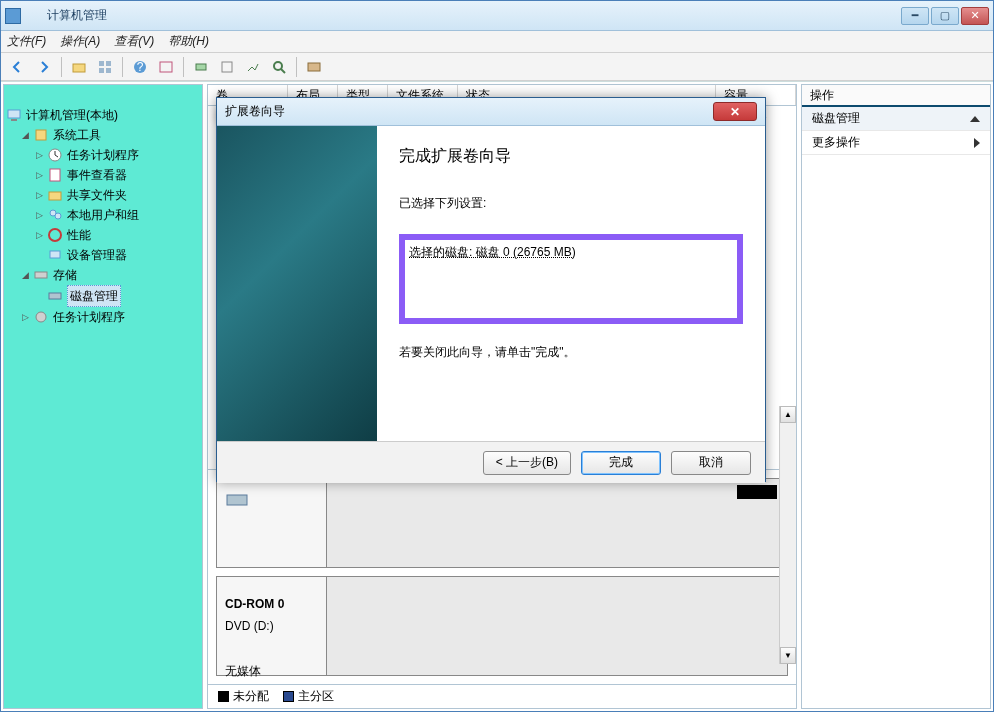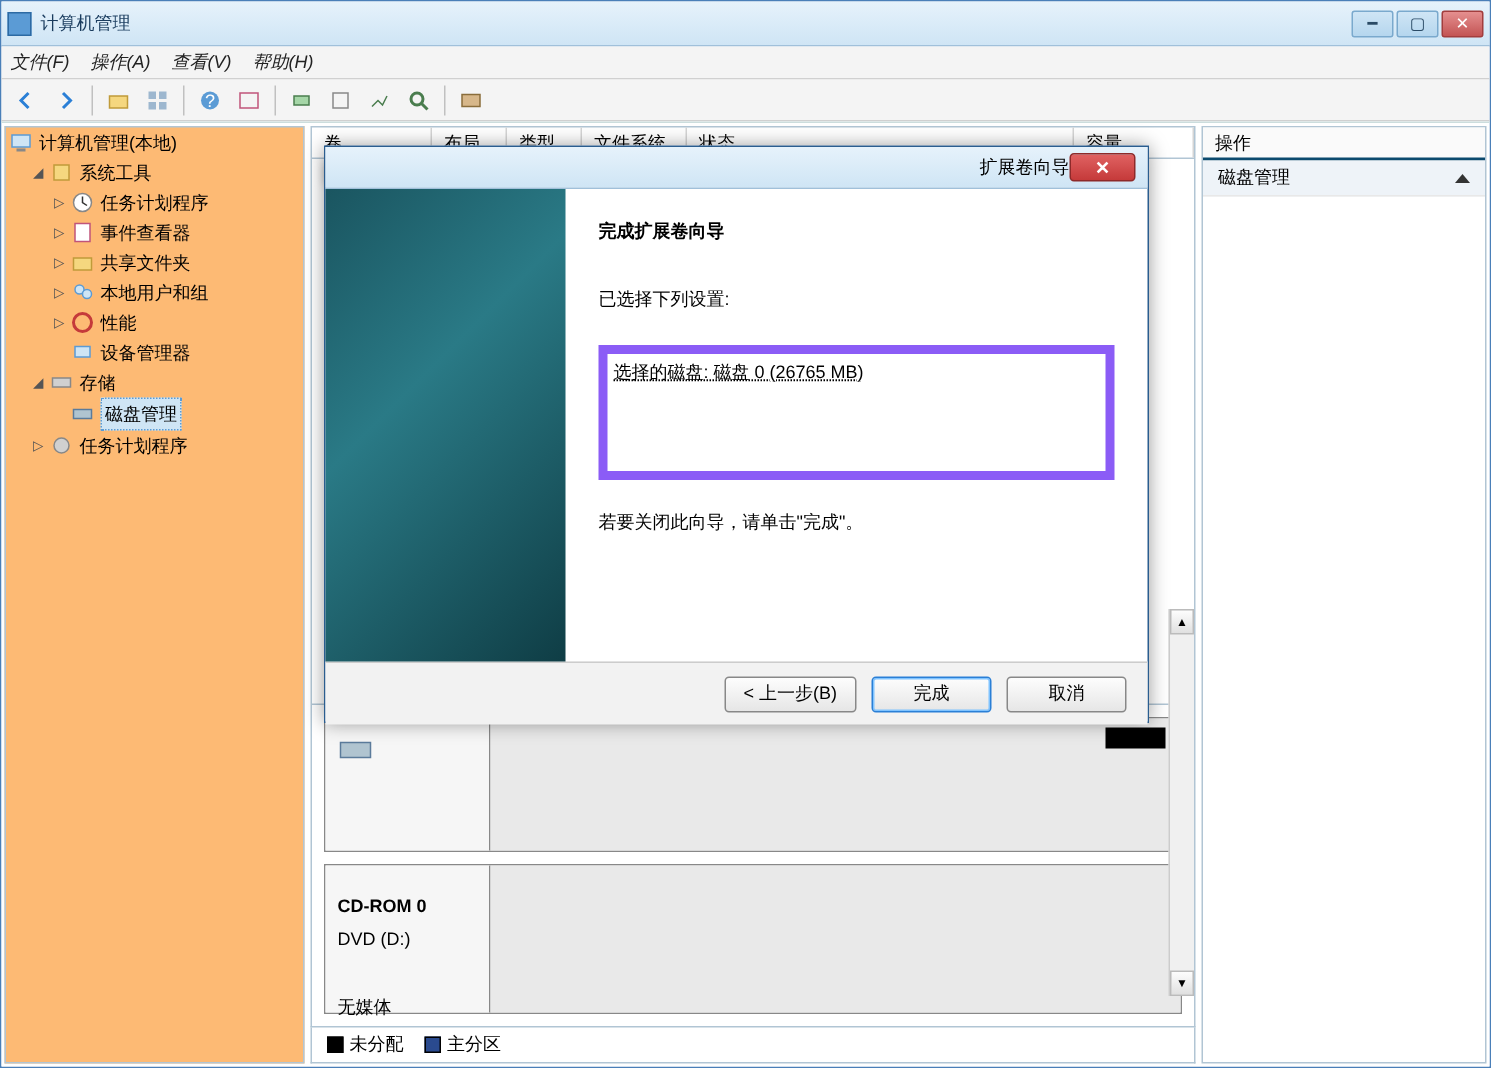--- a/index.html
+++ b/index.html
@@ -1,40 +1,40 @@
 <!DOCTYPE html>
 <html><head>
   <meta charset="utf-8">
   <style>
     * { margin:0; padding:0; box-sizing:border-box; font-family:"Microsoft YaHei", Tahoma, sans-serif; font-size:12px; }
     body { background:#e8f4ff; width:994px; height:712px; overflow:hidden; }
 
     .window { width:994px; height:712px; display:flex; flex-direction:column; border:1px solid #4a7fb8; background:#fff; }
 
     
-    .titlebar { height:30px; background:linear-gradient(#e6f2fb,#cfe5f5); display:flex; align-items:center; padding:0 4px; border-bottom:1px solid #a0c0da; }
+    .titlebar { height:30px; background:linear-gradient(#e6f2fb,#cfe5f5); display:flex; align-items:center; padding:0 4px; border-bottom:1px solid #a0c0da;gap:20px; }
     .titlebar .appicon { width:16px; height:16px; margin-right:6px; background:#5b9bd5; border:1px solid #2d6aa3; }
     .titlebar .title { flex:1; color:#1a3c5e; }
     .winbtns { display:flex; gap:2px; }
     .winbtn { width:28px; height:18px; background:linear-gradient(#cfe5f5,#b5d6ee); border:1px solid #7aa9cd; color:#2a4a65; display:flex; align-items:center; justify-content:center; font-size:11px; border-radius:2px; cursor:default; }
     .winbtn.close { background:linear-gradient(#e58f8f,#c35454); color:#fff; border-color:#a23d3d; }
 
     
     .menubar { height:22px; background:#f4f4f4; display:flex; align-items:center; padding:0 6px; gap:14px; border-bottom:1px solid #d0d0d0; }
     .menubar span { color:#222;font-style:italic; }
 
     
     .toolbar { height:28px; background:#f4f4f4; display:flex; align-items:center; padding:0 6px; gap:4px; border-bottom:1px solid #d0d0d0; }
     .tbtn { width:22px; height:22px; display:flex; align-items:center; justify-content:center; border:1px solid transparent; }
     .tsep { width:1px; height:20px; background:#c0c0c0; margin:0 2px; }
     .ico-svg { width:16px; height:16px; }
 
     
     .mainrow { flex:1; display:flex; background:#fff; border-top:1px solid #cdd; }
-    .treepane { width:200px; border:1px solid #b1c5d4; margin:2px; padding:0 2px; overflow:auto; background:#fdba74; }
+    .treepane { width:200px; border:1px solid #b1c5d4; margin:2px; padding:20px 2px; overflow:auto; background:#5eead4; }
     .tree ul { list-style:none; padding-left:14px; }
     .tree > ul { padding-left:0; }
     .tree li { line-height:20px; white-space:nowrap; display:flex; flex-wrap:wrap; align-items:center; }
     .tree li > ul { width:100%; }
     .expander { width:11px; height:11px; margin-right:2px; display:inline-flex; align-items:center; justify-content:center; color:#555; font-size:9px; }
     .nodeicon { width:16px; height:16px; margin-right:4px; display:inline-block; }
     .sel { background:#cfe5f5; border:1px dotted #5b9bd5; padding:0 2px; }
 
     .centerpane { flex:1; margin:2px; display:flex; flex-direction:column; position:relative; }
     .volheader { height:22px; background:#fff; border:1px solid #b1c5d4; display:flex; align-items:center; }
@@ -53,26 +53,26 @@
     .legbox { width:11px; height:11px; display:inline-block; border:1px solid #000; vertical-align:middle; margin-right:4px; }
 
     .actionpane { width:190px; border:1px solid #b1c5d4; margin:2px; background:#fff; display:flex; flex-direction:column; }
     .actionhdr { height:22px; border-bottom:2px solid #0c4a6e; display:flex; align-items:center; padding:0 8px; background:#fafafa; }
     .actionrow { height:24px; display:flex; align-items:center; justify-content:space-between; padding:0 10px; border-bottom:1px solid #e8e8e8; }
     .collapse-tri { width:0; height:0; border-left:5px solid transparent; border-right:5px solid transparent; border-bottom:6px solid #333; }
     .expand-tri { width:0; height:0; border-top:5px solid transparent; border-bottom:5px solid transparent; border-left:6px solid #333; }
 
     
     .dialog { position:absolute; left:216px; top:97px; width:550px; height:385px; background:#fff; border:1px solid #2a5d8f; box-shadow:0 0 12px rgba(0,0,0,.4); z-index:50; }
-    .dlgtitle { height:28px; background:linear-gradient(#e6f2fb,#cfe5f5); display:flex; align-items:center; padding:0 8px; border-bottom:1px solid #a0c0da; justify-content:flex-end; }
+    .dlgtitle { height:28px; background:linear-gradient(#e6f2fb,#cfe5f5); display:flex; align-items:center; padding:0 8px; border-bottom:1px solid #a0c0da; justify-content:space-between; }
     .dlgclose { width:44px; height:19px; background:linear-gradient(#e06262,#c53a3a); border:1px solid #8d2a2a; border-radius:3px; color:#fff; display:flex; align-items:center; justify-content:center; font-weight:bold; }
     .dlgbody { display:flex; height:315px; }
     .dlgside { width:160px; background:linear-gradient(135deg,#1a5560 0%,#2a7a86 40%,#0f3d45 100%); }
     .dlgmain { flex:1; padding:20px 22px; display:flex; flex-direction:column; }
-    .dlgmain h2 { font-size:12px; font-weight:bold; margin-bottom:28px; }
+    .dlgmain h2 { font-size:16px; font-weight:normal; margin-bottom:28px; }
     .dlglabel { margin-bottom:22px; }
     .dlgbox { border:6px solid #8b5cf6; height:90px; padding:4px; font-family:"SimSun",monospace; font-size:12px; }
     .dlgbox .line1 { text-decoration:underline; text-decoration-style:dotted; }
     .dlghint { margin-top:20px; }
     .dlgbtns { height:42px; border-top:1px solid #ccc; display:flex; align-items:center; justify-content:flex-end; padding:0 14px; gap:10px; background:#f2f2f2; }
     .btn { min-width:80px; height:24px; background:linear-gradient(#fdfdfd,#e6e6e6); border:1px solid #888; border-radius:3px; padding:0 12px; display:inline-flex; align-items:center; justify-content:center; }
     .btn.primary { border:1px solid #2a7fd6; box-shadow:0 0 0 1px #7fc3ff inset; }
 
     .scrollbar-y { position:absolute; right:0; top:0; bottom:20px; width:17px; background:#f0f0f0; border-left:1px solid #ccc; display:flex; flex-direction:column; }
     .sbtn { height:17px; background:linear-gradient(#fdfdfd,#e0e0e0); border:1px solid #bbb; display:flex; align-items:center; justify-content:center; font-size:8px; }
@@ -311,20 +311,24 @@
         <span><span class="legbox" style="background:#2a4a8f"></span><span>主分区</span></span>
       </div>
     </div>
 
     <div class="actionpane">
       <div class="actionhdr">操作</div>
       <div class="actionrow" style="background:#eef3f8">
         <span>磁盘管理</span>
         <span class="collapse-tri"></span>
       </div>
+      <div class="actionrow">
+        <span>更多操作</span>
+        <span class="expand-tri"></span>
+      </div>
     </div>
   </div>
 </div>
 
 <div class="dialog">
   <div class="dlgtitle">
     <span>扩展卷向导</span>
     <div class="dlgclose">✕</div>
   </div>
   <div class="dlgbody">

